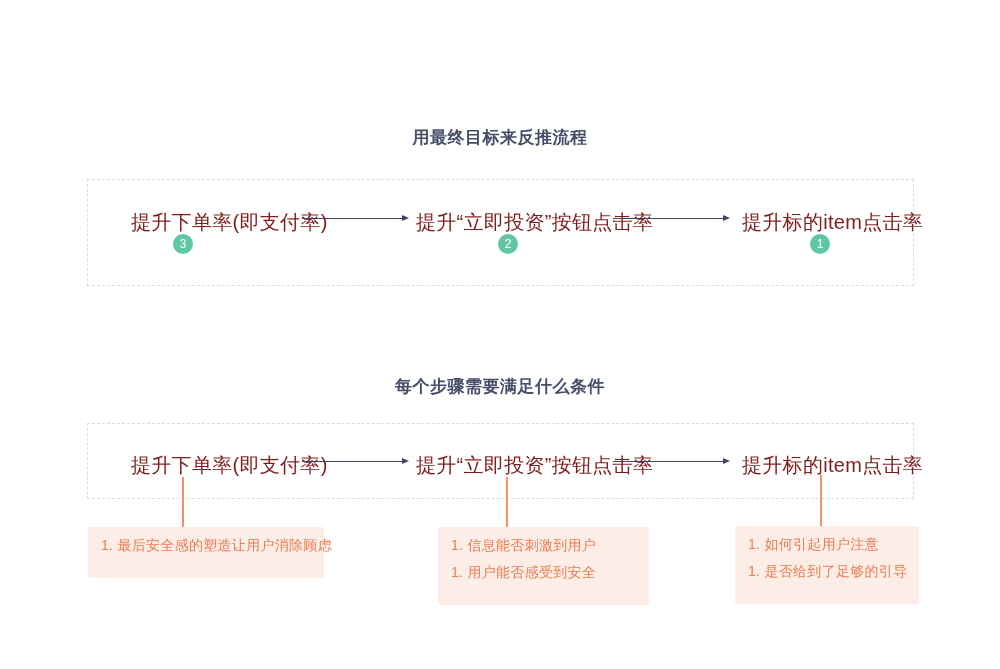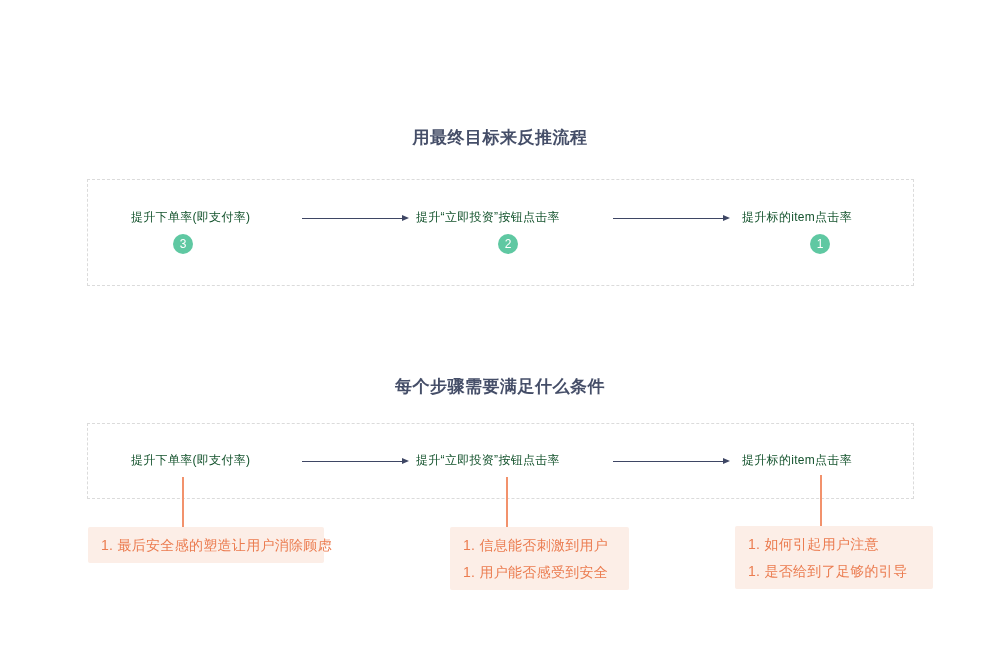--- a/index.html
+++ b/index.html
@@ -22,22 +22,22 @@
     color: #454E68;
     letter-spacing: 0.5px;
   }
   .flow-box {
     position: absolute;
     border: 1px dashed #DBDBDB;
     box-sizing: border-box;
   }
   .step-label {
     position: absolute;
-    font-size: 12px;
-    color: #14532d;
+    font-size: 20px;
+    color: #7f1d1d;
     white-space: nowrap;
     letter-spacing: 0.3px;
   }
   .arrow {
     position: absolute;
     height: 0;
     border-top: 1.5px solid #3E4664;
   }
   .arrow::after {
     content: "";
@@ -62,21 +62,21 @@
   }
   .note-line-v {
     position: absolute;
     width: 2px;
     background: #F2926C;
   }
   .note-box {
     position: absolute;
     background: #FCEEE7;
     border-radius: 2px;
-    padding: 5px 10px 4px 13px;
+    padding: 5px 10px 19px 13px;
     box-sizing: border-box;
   }
   .note-item {
     font-size: 14px;
     line-height: 27px;
     color: #EB7C50;
     white-space: nowrap;
     letter-spacing: 0.3px;
   }
 </style>
@@ -120,23 +120,23 @@
   <div class="step-label" style="left:742px; top:412px;">提升标的item点击率</div>
 
   <div class="note-line-v" style="left:182px; top:437px; height:51px;"></div>
   <div class="note-line-v" style="left:506px; top:437px; height:50px;"></div>
   <div class="note-line-v" style="left:820px; top:435px; height:51px;"></div>
 
   <div class="note-box" style="left:88px; top:487px; width:236px;">
     <div class="note-item">1. 最后安全感的塑造让用户消除顾虑</div>
   </div>
 
-  <div class="note-box" style="left:450px; top:487px; width:179px;">
+  <div class="note-box" style="left:438px; top:487px; width:211px;">
     <div class="note-item">1. 信息能否刺激到用户</div>
     <div class="note-item">1. 用户能否感受到安全</div>
   </div>
 
-  <div class="note-box" style="left:735px; top:486px; width:198px;">
+  <div class="note-box" style="left:735px; top:486px; width:184px;">
     <div class="note-item">1. 如何引起用户注意</div>
     <div class="note-item">1. 是否给到了足够的引导</div>
   </div>
 
 </div>
 
 </body></html>

